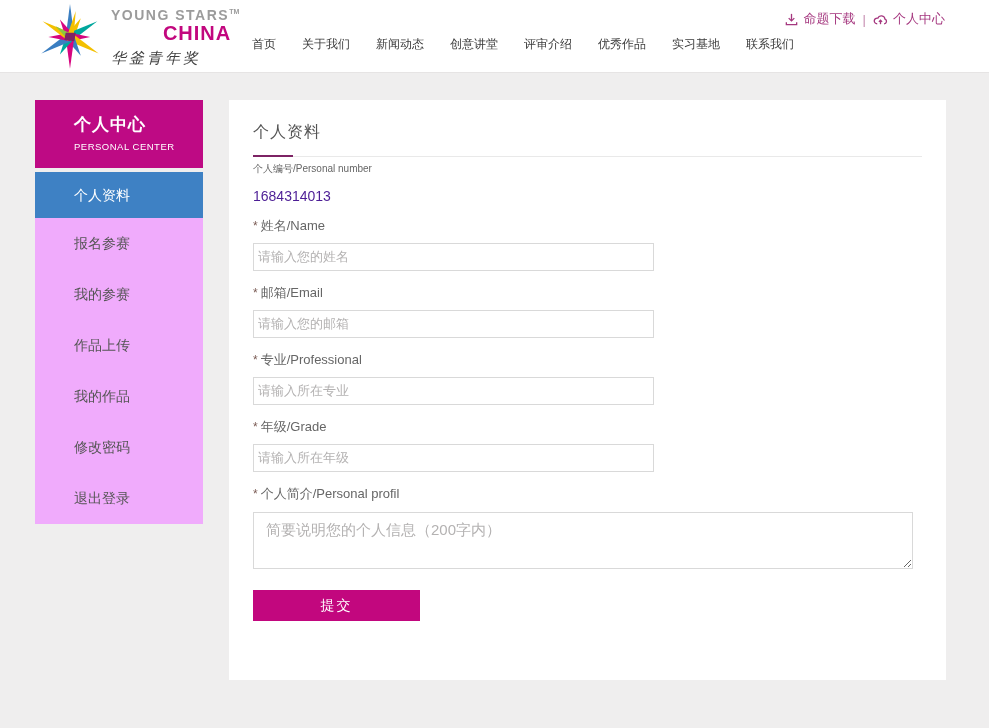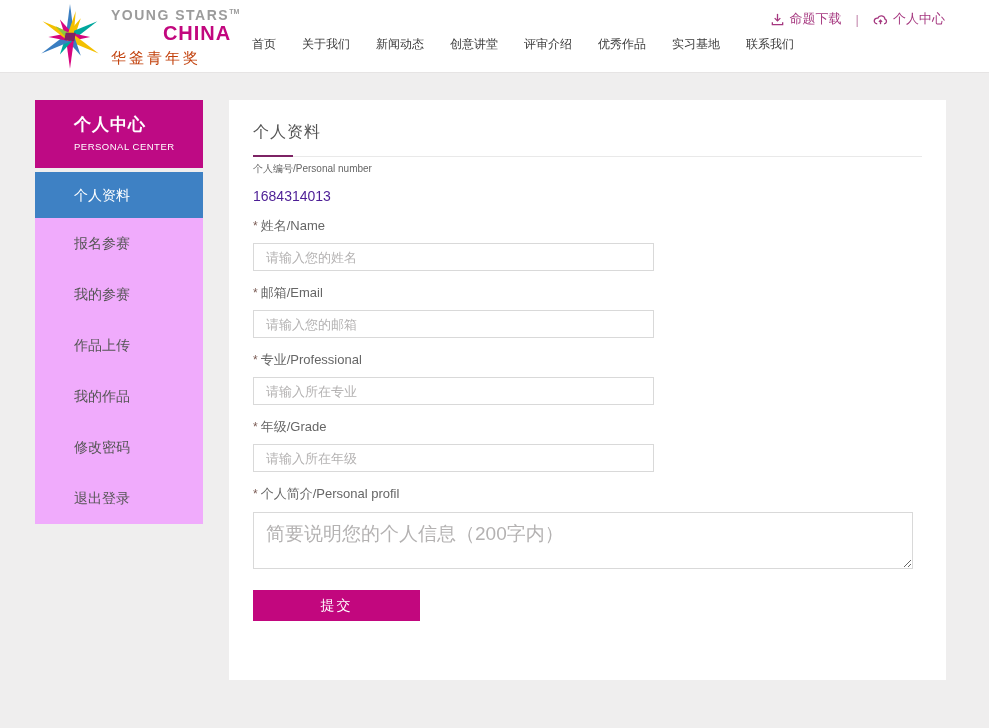--- a/index.html
+++ b/index.html
@@ -15,25 +15,25 @@
   .header {
     position:absolute; top:0; left:0; width:989px; height:73px;
     background:#ffffff; border-bottom:1px solid #e6e4e4;
   }
   .logo { position:absolute; left:33px; top:1px; display:flex; align-items:center; }
   .logo svg { width:74px; height:72px; }
   .logo-text { margin-left:4px; line-height:1.05; }
   .logo-line1 { font-size:14px; color:#9b9b9b; font-weight:bold; letter-spacing:1.5px; white-space:nowrap; }
   .logo-tm { font-size:7px; color:#9b9b9b; vertical-align:super; letter-spacing:0; }
   .logo-line2 { font-size:20px; color:#c2077e; font-weight:bold; text-align:right; padding-right:8px; letter-spacing:1px; }
-  .logo-line3 { font-size:15px; color:#c2410c; letter-spacing:3px; margin-top:6px; white-space:nowrap; }
+  .logo-line3 { font-size:15px; color:#404040; letter-spacing:3px; margin-top:6px; white-space:nowrap;font-style:italic; }
   .nav { position:absolute; left:252px; top:36px; display:flex; gap:26px; }
   .nav-item { font-size:12px; color:#3b3b3b; text-decoration:none; cursor:pointer; white-space:nowrap; }
   .utility {
-    position:absolute; right:44px; top:10px; display:flex; align-items:center; gap:12px;
+    position:absolute; right:44px; top:10px; display:flex; align-items:center; gap:5px;
     font-size:13px; color:#a5377f;
   }
   .utility .u-link { display:flex; align-items:center; gap:5px; cursor:pointer; color:#a5377f; text-decoration:none; }
   .utility svg { width:15px; height:15px; stroke:#a5377f; fill:none; stroke-width:1.4; }
   .u-divider { color:#c58bb0; padding:0 2px; }
   
   .sidebar { position:absolute; left:35px; top:100px; width:168px; }
   .sidebar-header {
     background:#be0a84; color:#fff; height:68px; padding:13px 0 0 39px;
   }
@@ -56,26 +56,26 @@
   .panel-title { font-size:16px; color:#555; letter-spacing:1px; }
   .title-rule { position:relative; margin-top:13px; border-bottom:1px solid #e9e9e9; }
   .title-rule .accent { position:absolute; left:0; top:-1px; width:40px; height:2px; background:#7d2364; }
   .pn-label { margin-top:5px; font-size:10px; color:#666; }
   .pn-value { margin-top:12px; font-size:14px; color:#4c1d95; }
   .field { margin-top:13px; }
   .field-label { font-size:13px; color:#666; }
   .req { color:#7a5b54; margin-right:3px; font-size:12px; }
   .field input {
     display:block; margin-top:8px; width:401px; height:28px;
-    border:1px solid #d9d9d9; padding:0 12px; font-size:13px; color:#333;
-    font-family:Liberation Sans, sans-serif; outline:none; background:#fff;
+    border:1px solid #d9d9d9; padding:0 4px; font-size:13px; color:#333;
+    font-family:Liberation Serif, serif; outline:none; background:#fff;
   }
   .field textarea {
     display:block; margin-top:9px; width:660px; height:57px;
-    border:1px solid #d9d9d9; padding:8px 12px; font-size:19px; color:#333;
+    border:1px solid #d9d9d9; padding:8px 12px; font-size:15px; color:#333;
     font-family:"Liberation Sans","DejaVu Sans",sans-serif; outline:none; background:#fff;
   }
   .field ::placeholder { color:#b4b2b2; opacity:1; }
   .submit-btn {
     margin-top:21px; width:167px; height:31px; background:#c2077e; color:#ffffff;
     border:none; font-size:14px; letter-spacing:2px; cursor:pointer;
     font-family:"Liberation Sans","DejaVu Sans",sans-serif;
   }
 </style>
 </head>

